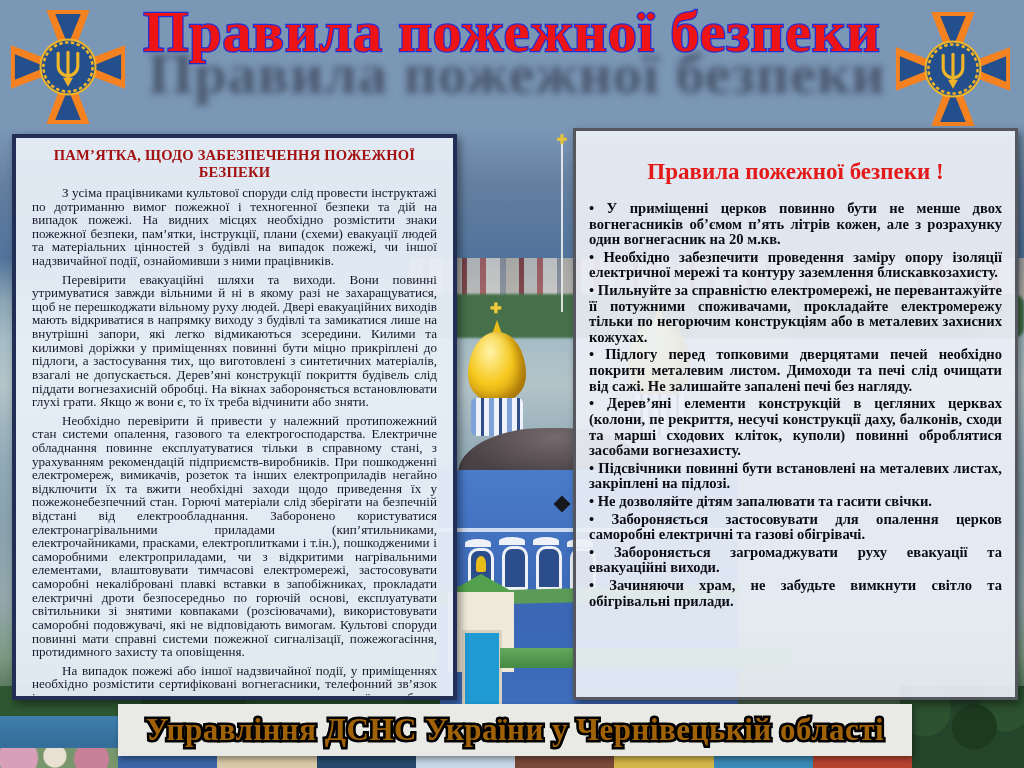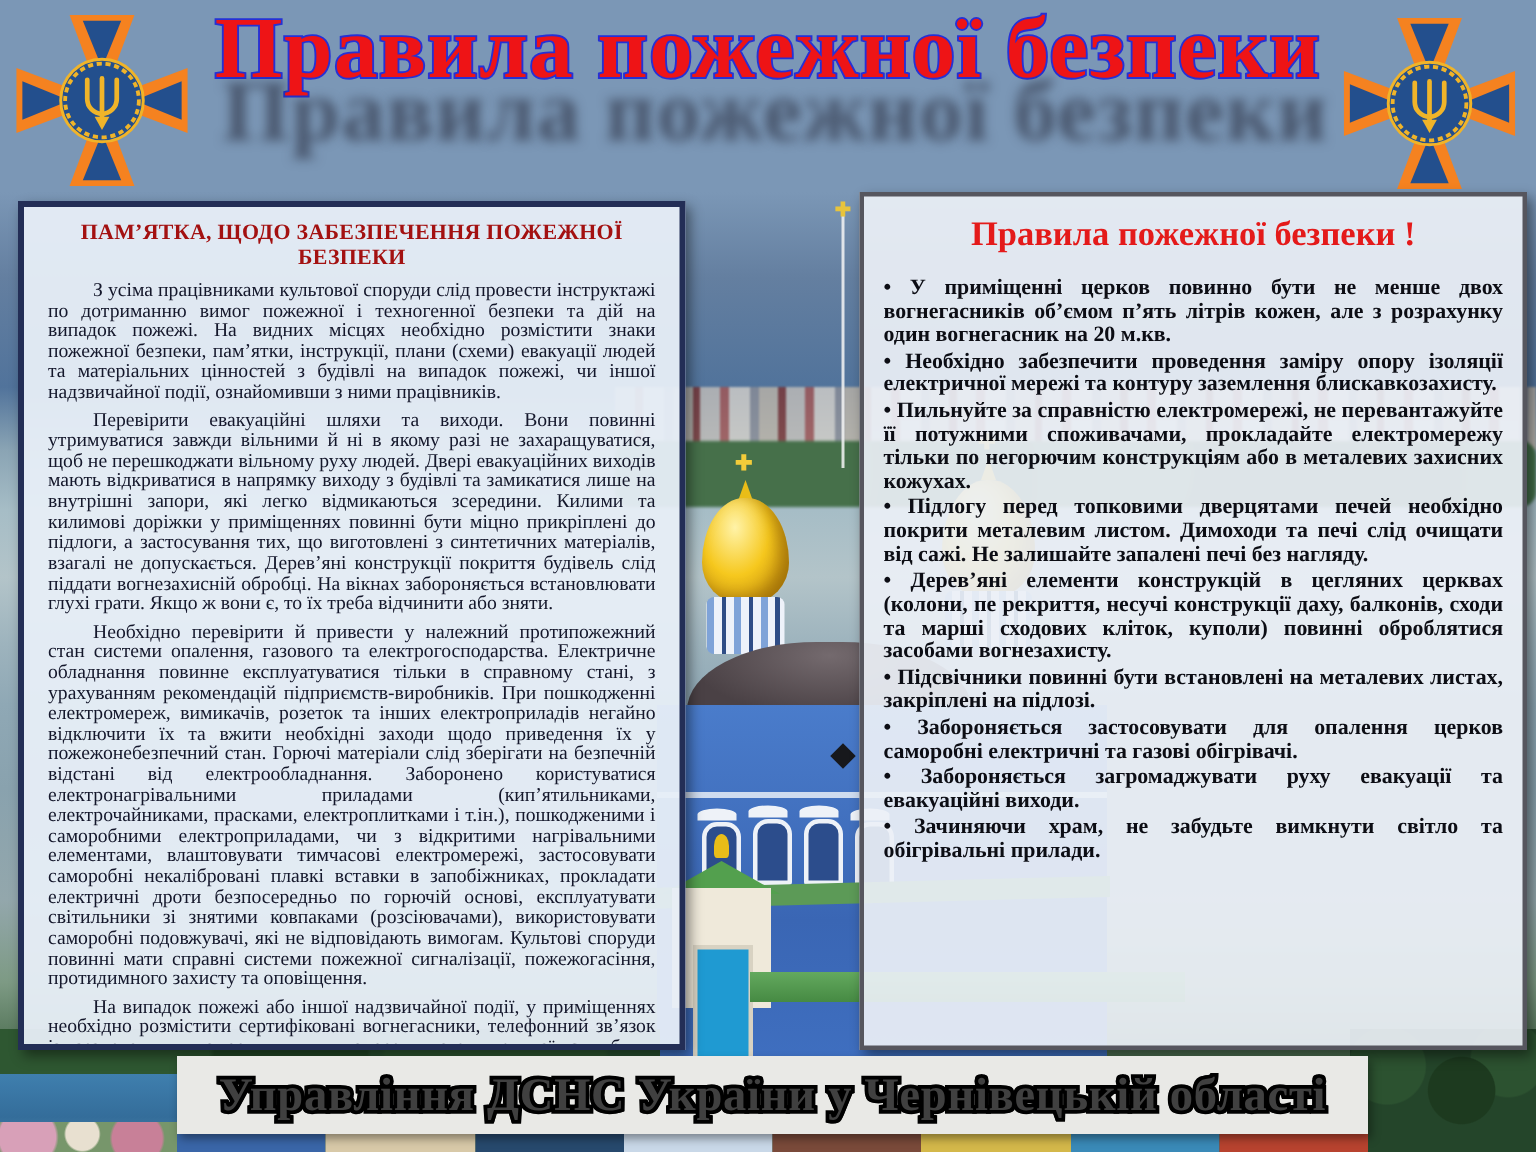--- a/index.html
+++ b/index.html
@@ -100,31 +100,31 @@
   .left-panel{left:12px;top:134px;width:445px;height:566px;
     background:rgba(231,238,247,.95);border:4px solid #232e56;
     padding:7px 11px 6px 11px;font-family:Liberation Serif, serif;}
   .left-panel h2{margin:2px 0 5px 0;text-align:center;color:#a31111;
     font-size:14.6px;letter-spacing:.2px;}
   .left-panel p{margin:5px;font-size:13.1px;line-height:1.04;text-align:justify;
     text-indent:30px;color:#14172b;}
 
   .right-panel{left:573px;top:128px;width:445px;height:572px;
     background:rgba(235,240,246,.92);border:3px solid #56565e;
-    padding:4px 13px 6px 13px;}
+    padding:20px 13px 6px 13px;}
   .right-panel h2{margin:8px 0 16px 0;text-align:center;color:#e41a1a;font-size:23px;}
   .right-panel p.bullet{margin:0 0 2px 0;font-size:14.6px;font-weight:bold;line-height:1.07;
     text-align:justify;color:#0c0d14;}
   .right-panel p.bullet::before{content:"•\00a0 ";}
 
   
   .banner{position:absolute;left:118px;top:704px;width:794px;height:52px;
     background:#e9e9e6;display:flex;align-items:center;justify-content:center;
     box-shadow:2px 3px 6px rgba(0,0,0,.4);}
-  .banner span{font-size:31px;font-weight:bold;color:#404040;
+  .banner span{font-size:31px;font-weight:bold;color:#a16207;
     -webkit-text-stroke:5px #000;paint-order:stroke fill;letter-spacing:.5px;
     text-shadow:2px 2px 0 #000,-2px 2px 0 #000,2px -2px 0 #000,-2px -2px 0 #000;}
 </style>
 </head>
 <body>
 
 <div class="poster">
 
   <div class="bg-city"></div>
   <div class="bg-treeband"></div>
@@ -216,20 +216,21 @@
   </div>
 
   <div class="panel right-panel">
     <h2>Правила пожежної безпеки !</h2>
     <p class="bullet">У приміщенні церков повинно бути не менше двох вогнегасників об’ємом п’ять літрів кожен, але з розрахунку один вогнегасник на 20 м.кв.</p>
     <p class="bullet">Необхідно забезпечити проведення заміру опору ізоляції електричної мережі та контуру заземлення блискавкозахисту.</p>
     <p class="bullet">Пильнуйте за справністю електромережі, не перевантажуйте її потужними споживачами, прокладайте електромережу тільки по негорючим конструкціям або в металевих захисних кожухах.</p>
     <p class="bullet">Підлогу перед топковими дверцятами печей необхідно покрити металевим листом. Димоходи та печі слід очищати від сажі. Не залишайте запалені печі без нагляду.</p>
     <p class="bullet">Дерев’яні елементи конструкцій в цегляних церквах (колони, пе рекриття, несучі конструкції даху, балконів, сходи та марші сходових кліток, куполи) повинні оброблятися засобами вогнезахисту.</p>
     <p class="bullet">Підсвічники повинні бути встановлені на металевих листах, закріплені на підлозі.</p>
+    <p class="bullet">Не дозволяйте дітям запалювати та гасити свічки.</p>
     <p class="bullet">Забороняється застосовувати для опалення церков саморобні електричні та газові обігрівачі.</p>
     <p class="bullet">Забороняється загромаджувати руху евакуації та евакуаційні виходи.</p>
     <p class="bullet">Зачиняючи храм, не забудьте вимкнути світло та обігрівальні прилади.</p>
 
   </div>
 
   <div class="banner">
     <span>Управління ДСНС України у Чернівецькій області</span>
   </div>
 

